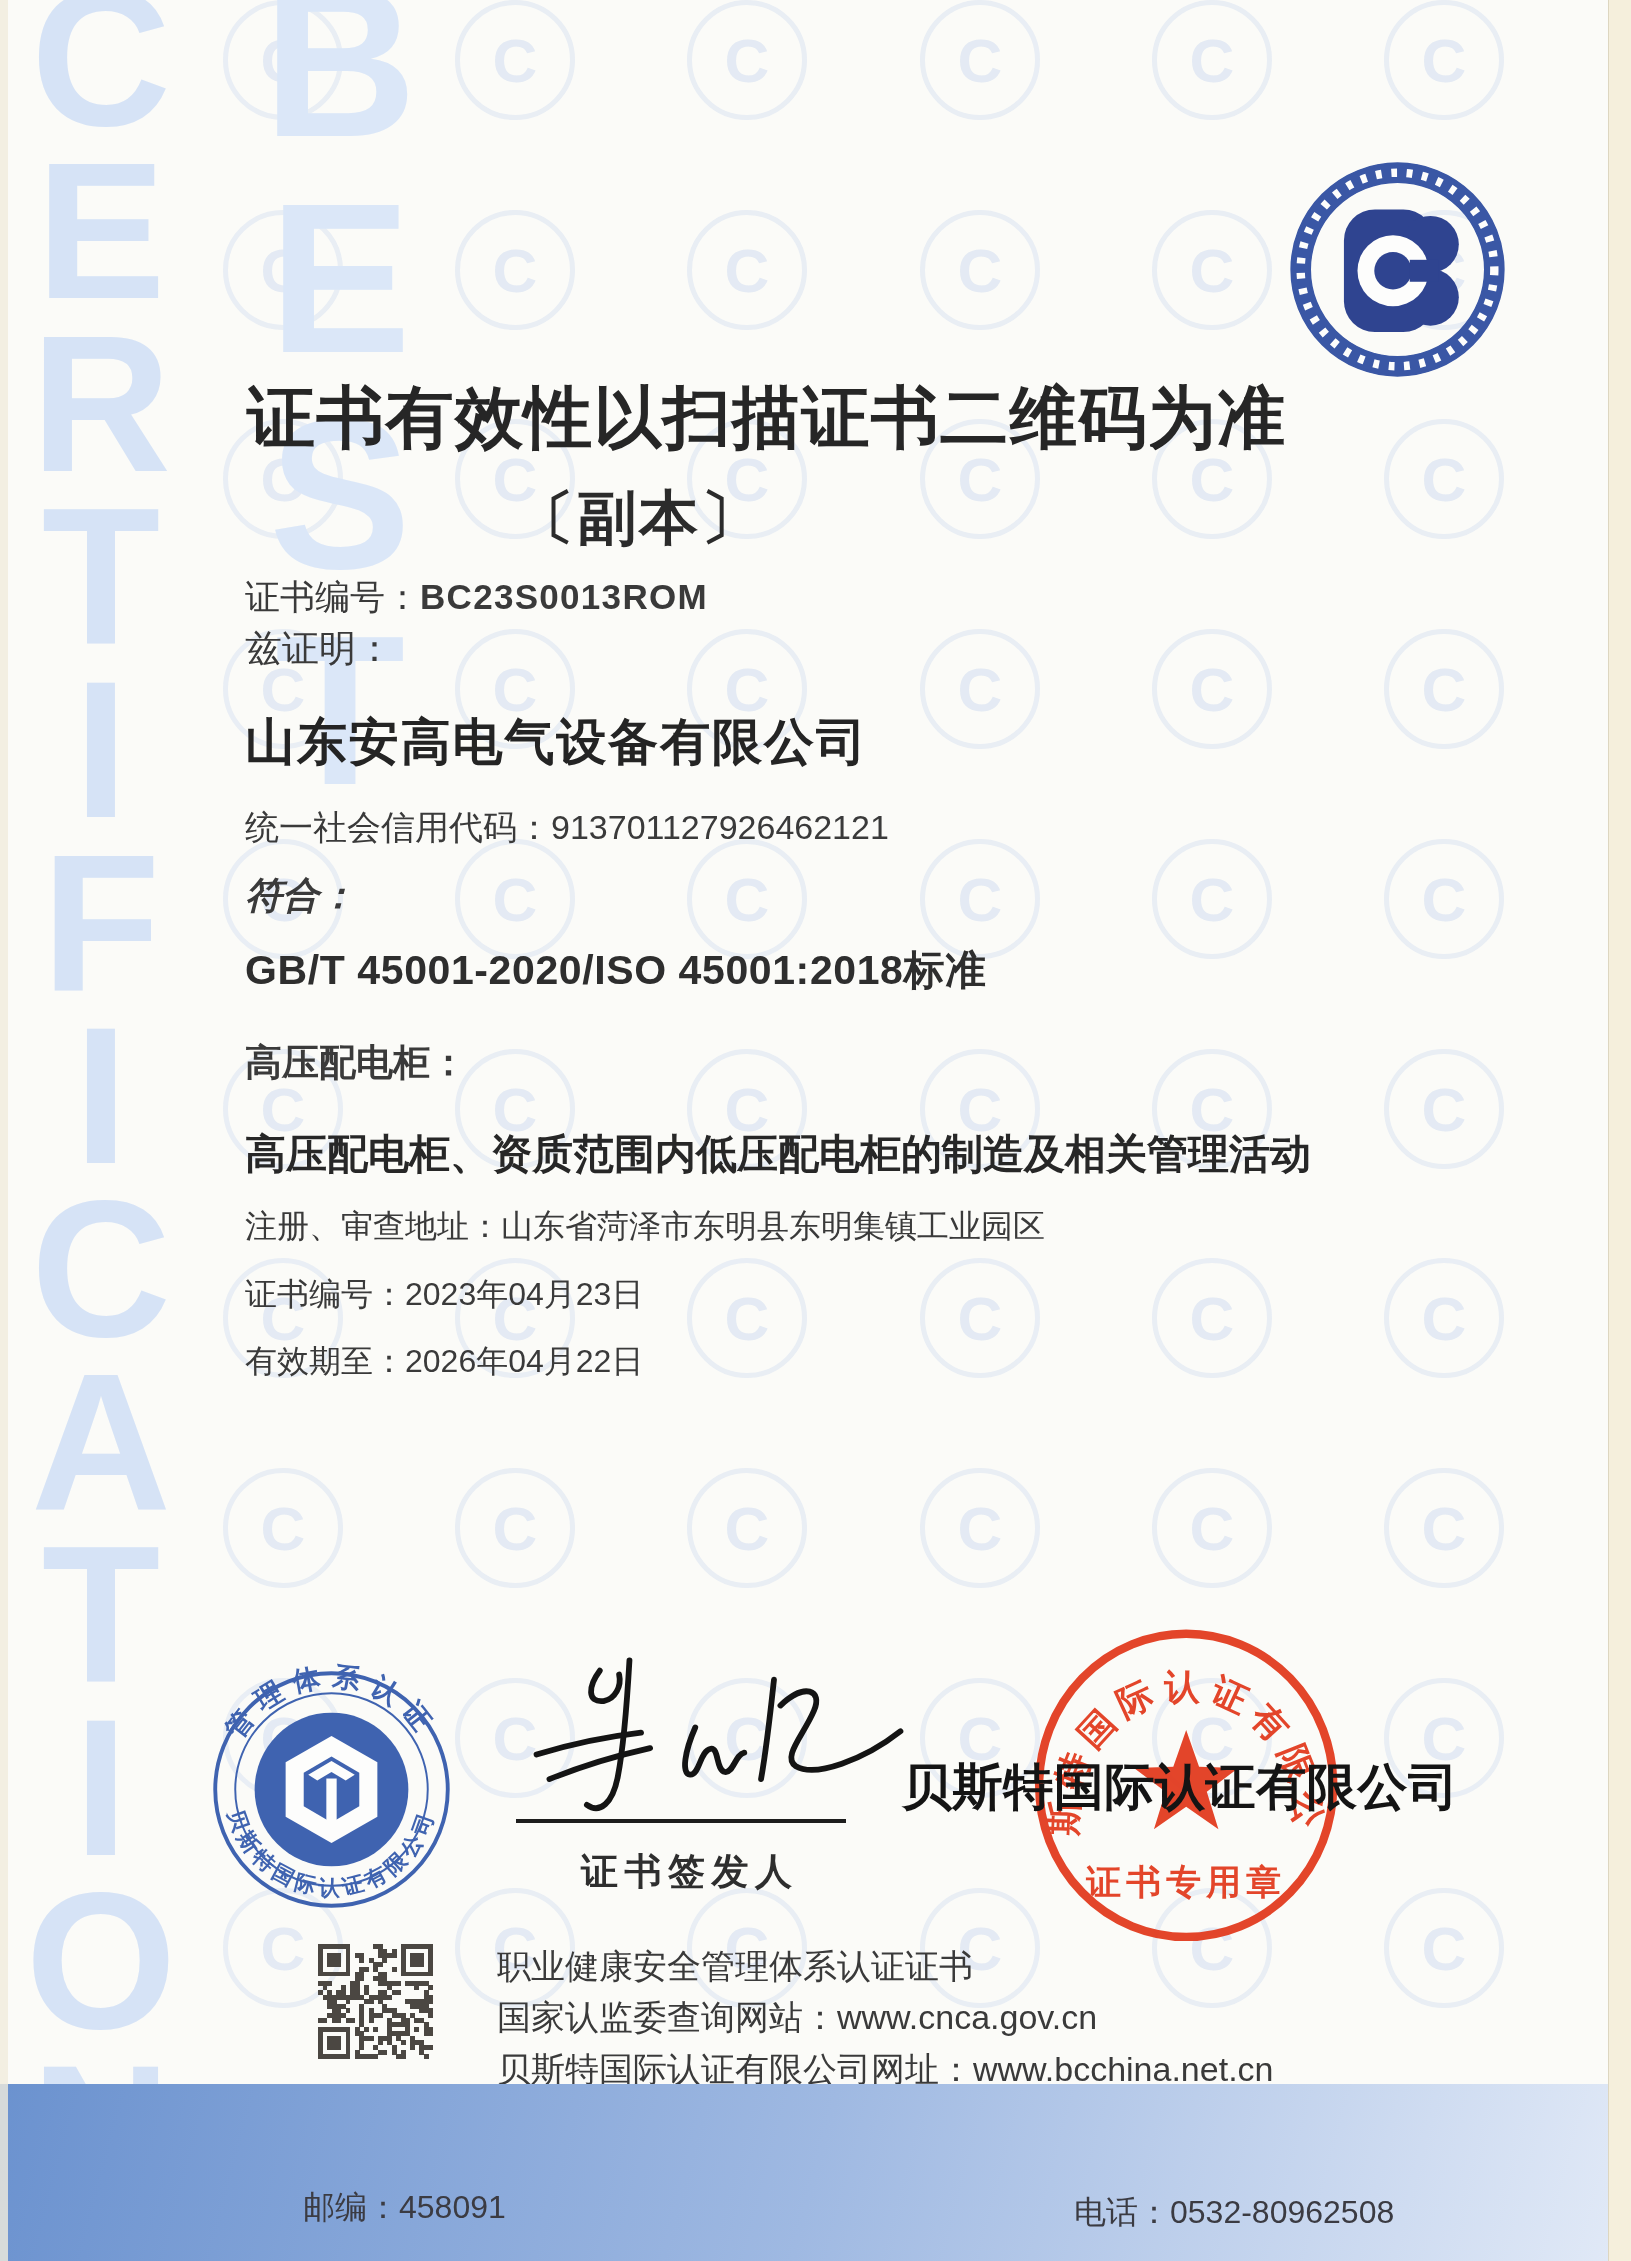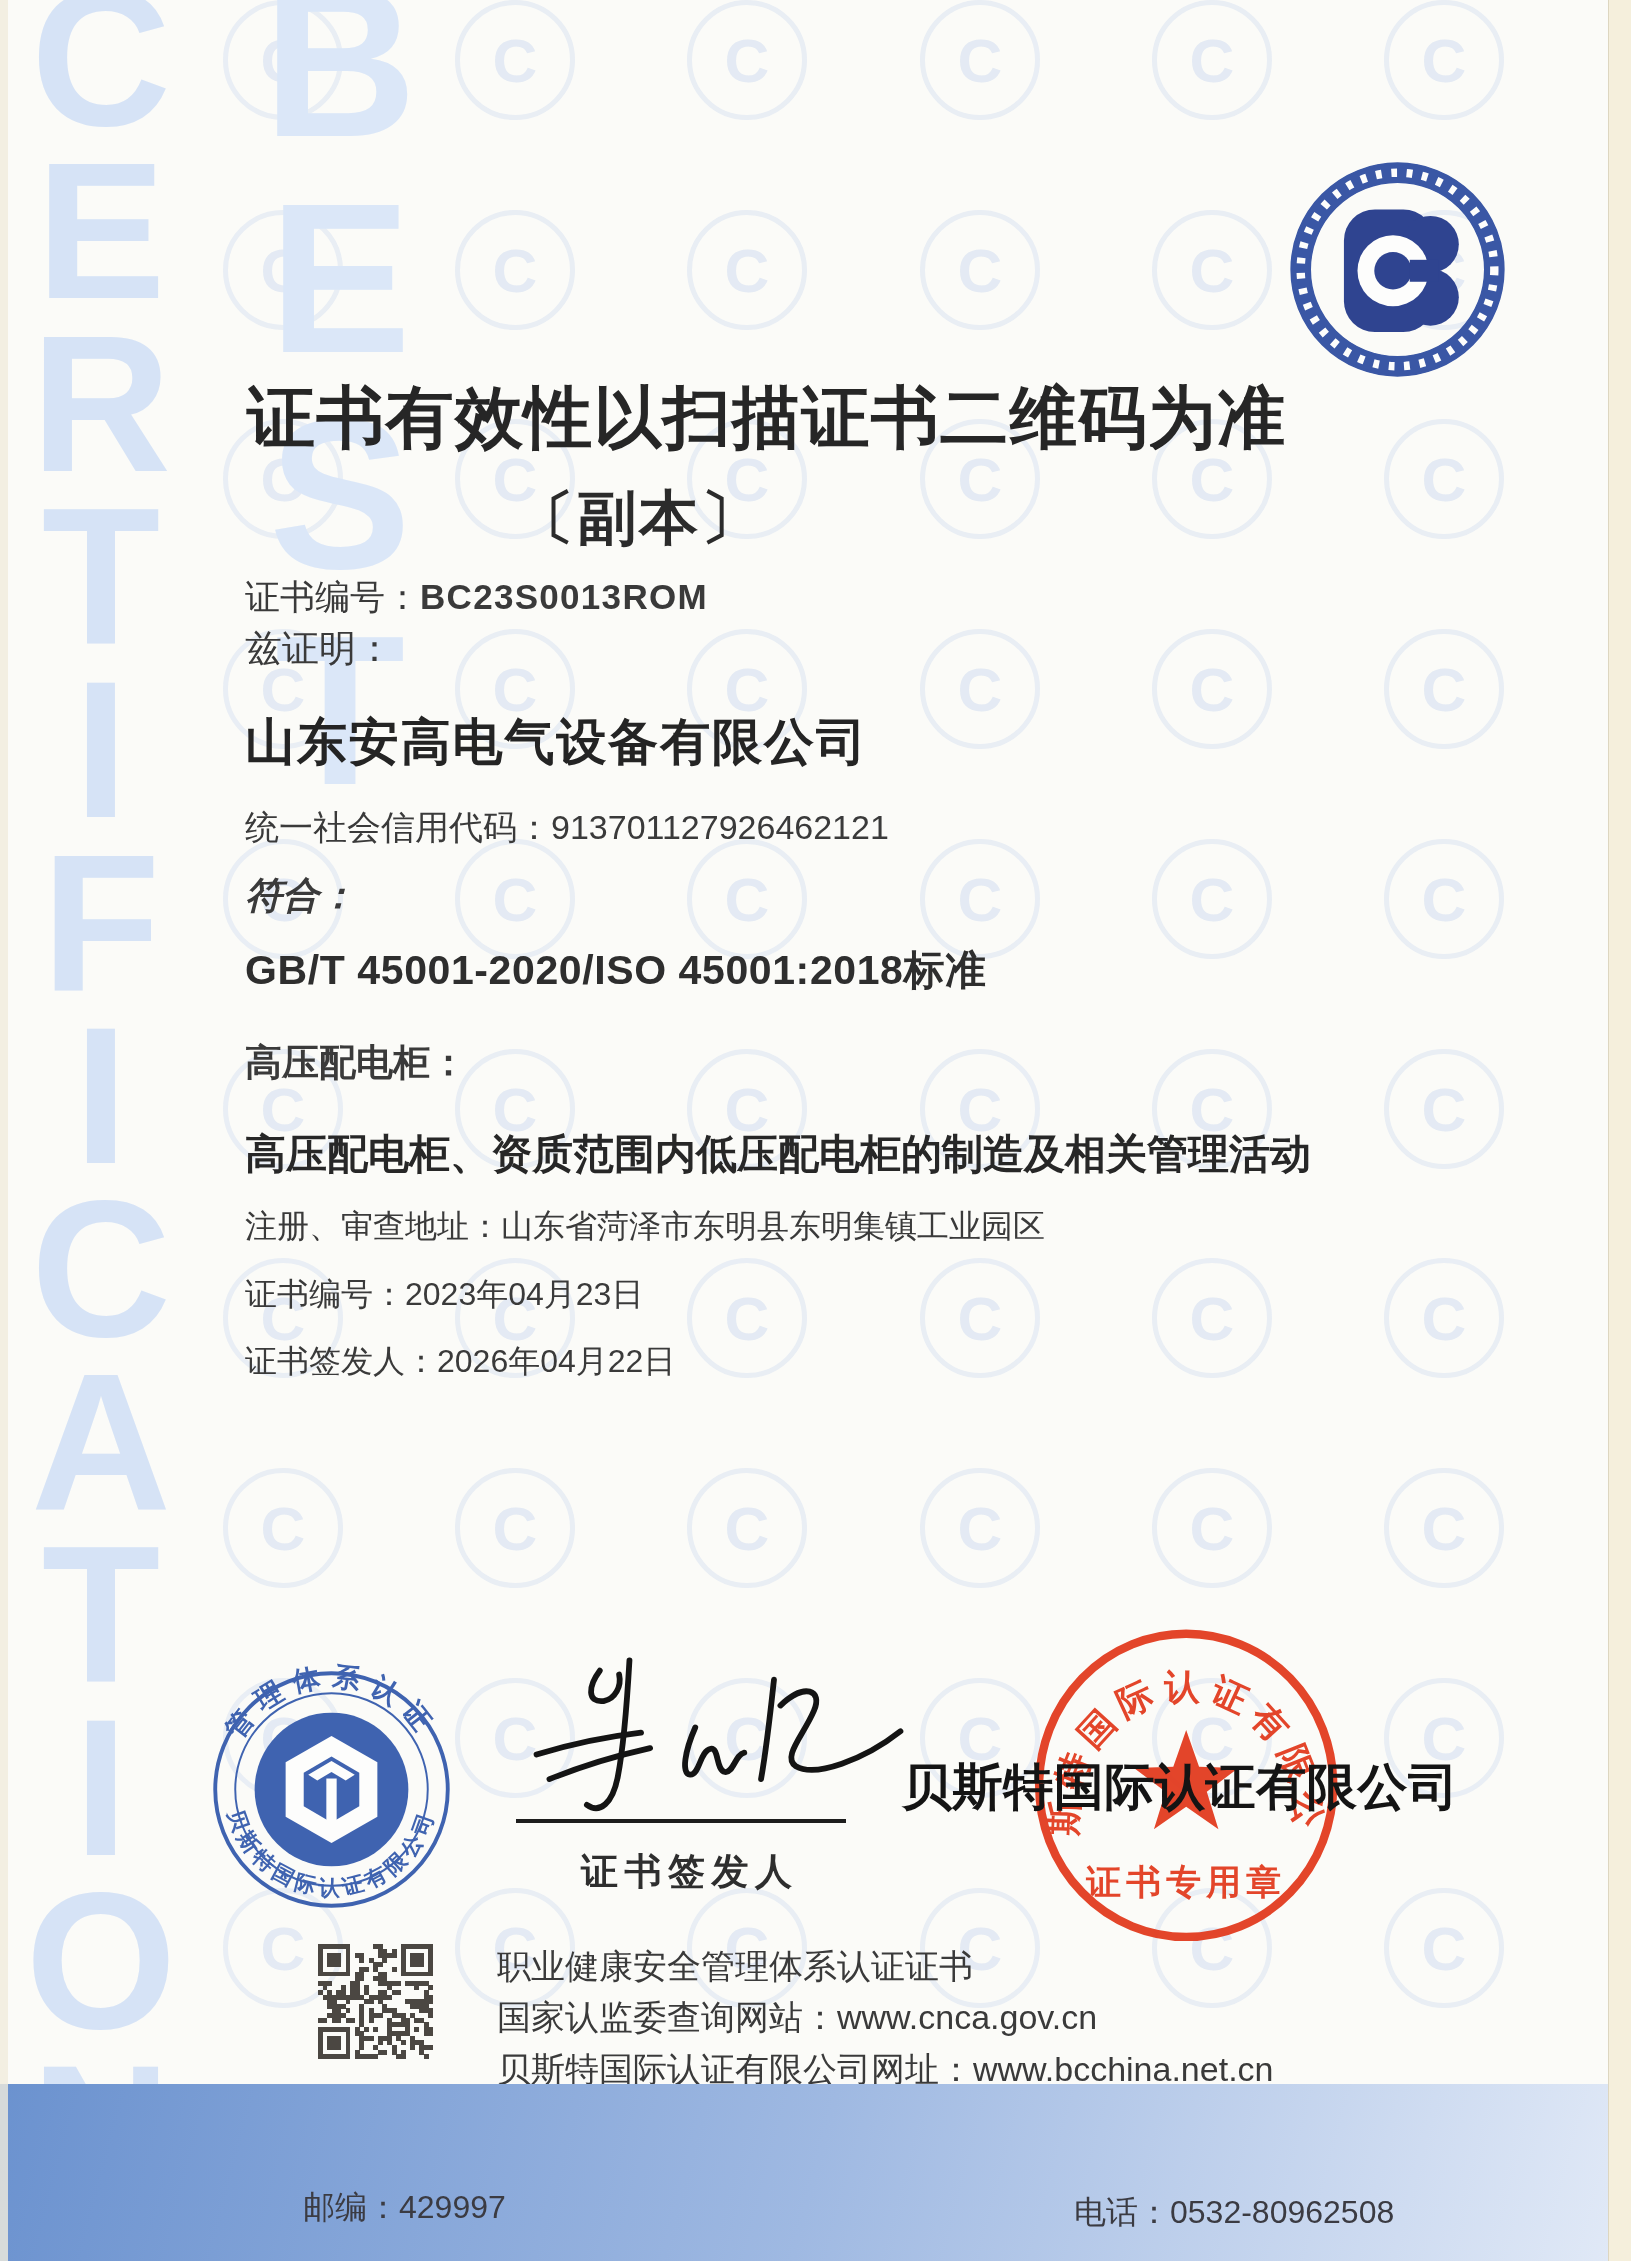--- a/index.html
+++ b/index.html
@@ -336,21 +336,21 @@
 <div class="line f-standard">GB/T 45001-2020/ISO 45001:2018标准</div>
 <div class="line f-scopelabel">高压配电柜：</div>
 <div class="line f-scope">高压配电柜、资质范围内低压配电柜的制造及相关管理活动</div>
 <div class="line f-address">
   <span>注册、审查地址：</span><span>山东省菏泽市东明县东明集镇工业园区</span>
 </div>
 <div class="line f-issue">
   <span>证书编号：</span><span>2023年04月23日</span>
 </div>
 <div class="line f-valid">
-  <span>证书签发人：</span><span>2026年04月22日</span>
+  <span>有效期至：</span><span>2026年04月22日</span>
 </div>
 
 <svg class="z3" style="left:212px;top:1670px;" width="239" height="239" viewBox="0 0 370 370">
   <defs>
     <path id="sealTop" d="M 25,185 A 160,160 0 0 1 345,185" fill="none"></path>
     <path id="sealBottom" d="M 22,185 A 163,163 0 0 0 348,185" fill="none"></path>
   </defs>
   <circle cx="185" cy="185" r="180" fill="none" stroke="#3f63b0" stroke-width="6"></circle>
   <circle cx="185" cy="185" r="149" fill="none" stroke="#3f63b0" stroke-width="3"></circle>
   <circle cx="185" cy="185" r="119" fill="#3f63b0"></circle>
@@ -694,16 +694,16 @@
     <div class="qrm" style="left: 13.8px; top: 110px; width: 4.9px; height: 4.9px;"></div>
     <div class="qrm" style="left: 18.4px; top: 110px; width: 4.9px; height: 4.9px;"></div>
     <div class="qrm" style="left: 23px; top: 110px; width: 4.9px; height: 4.9px;"></div>
     <div class="qrm" style="left: 27.6px; top: 110px; width: 4.9px; height: 4.9px;"></div>
   </div>
 <div class="line verify1">职业健康安全管理体系认证证书</div>
 <div class="line verify2">国家认监委查询网站：www.cnca.gov.cn</div>
 <div class="line verify3">贝斯特国际认证有限公司网址：www.bcchina.net.cn</div>
 
 <div class="abs footer">
-  <div class="ft2">邮编：429997</div>
+  <div class="ft2">邮编：458091</div>
   <div class="ft3">电话：0532-80962508</div>
 </div>
 
 
 </body></html>

